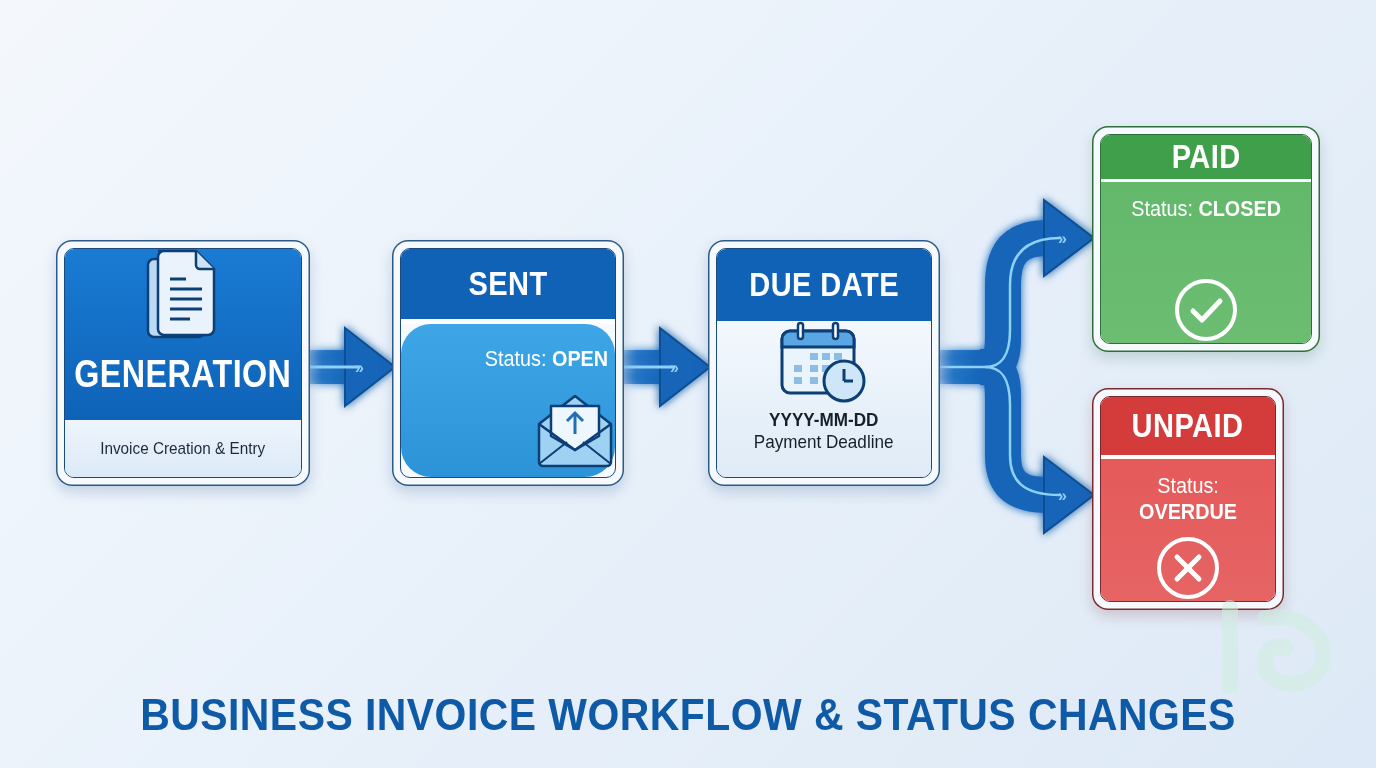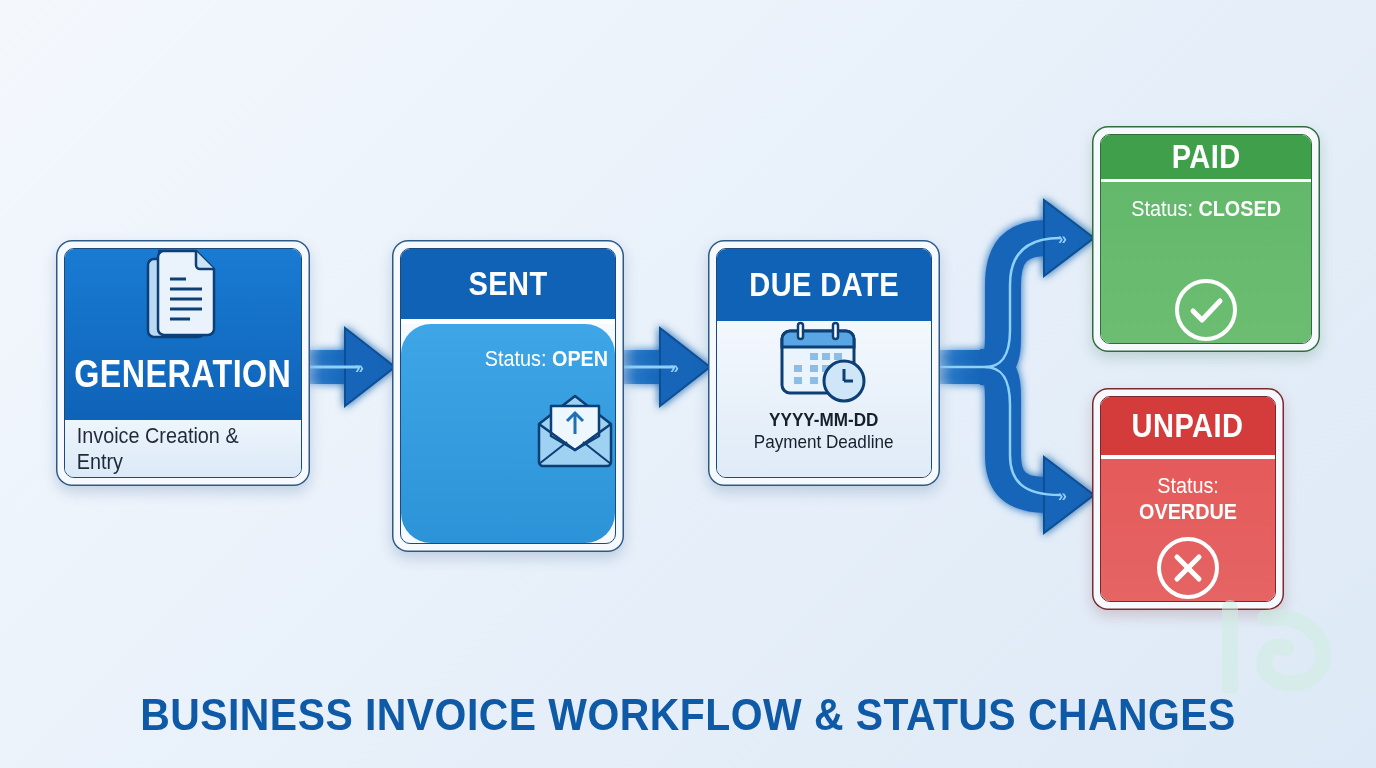--- a/index.html
+++ b/index.html
@@ -50,26 +50,26 @@
     display: flex; flex-direction: column; align-items: center; justify-content: flex-end;
     padding-bottom: 24px;
   }
   #card-generation .gen-title {
     color: #fff; font-size: 38px; font-weight: 700;
     transform: scaleX(0.85); display: inline-block; letter-spacing: 0.5px;
   }
   #card-generation .bottom {
     height: 60px; background: linear-gradient(180deg, #eef5fc, #dbe9f7);
     display: flex; align-items: center; justify-content: center;
-    color: #1f2a38; font-size: 22px;
+    color: #1f2a38; font-size: 17px;
   }
   #card-generation .bottom span { transform: scaleX(0.9); display: inline-block; }
 
   
-  #card-sent { left: 392px; top: 240px; width: 232px; height: 312px; }
+  #card-sent { left: 392px; top: 240px; width: 232px; height: 246px; }
   #card-sent .band { height: 70px; background: #0f62b6; }
   #card-sent .body {
     flex: 1; background: linear-gradient(180deg, #3ea6e6, #2d93d8);
     display: flex; flex-direction: column; align-items: flex-end; padding-top: 22px; border-radius: 30px;
   }
 
   
   #card-due { left: 708px; top: 240px; width: 232px; height: 246px; }
   #card-due .band { height: 72px; background: #0f62b6; }
   #card-due .body {

